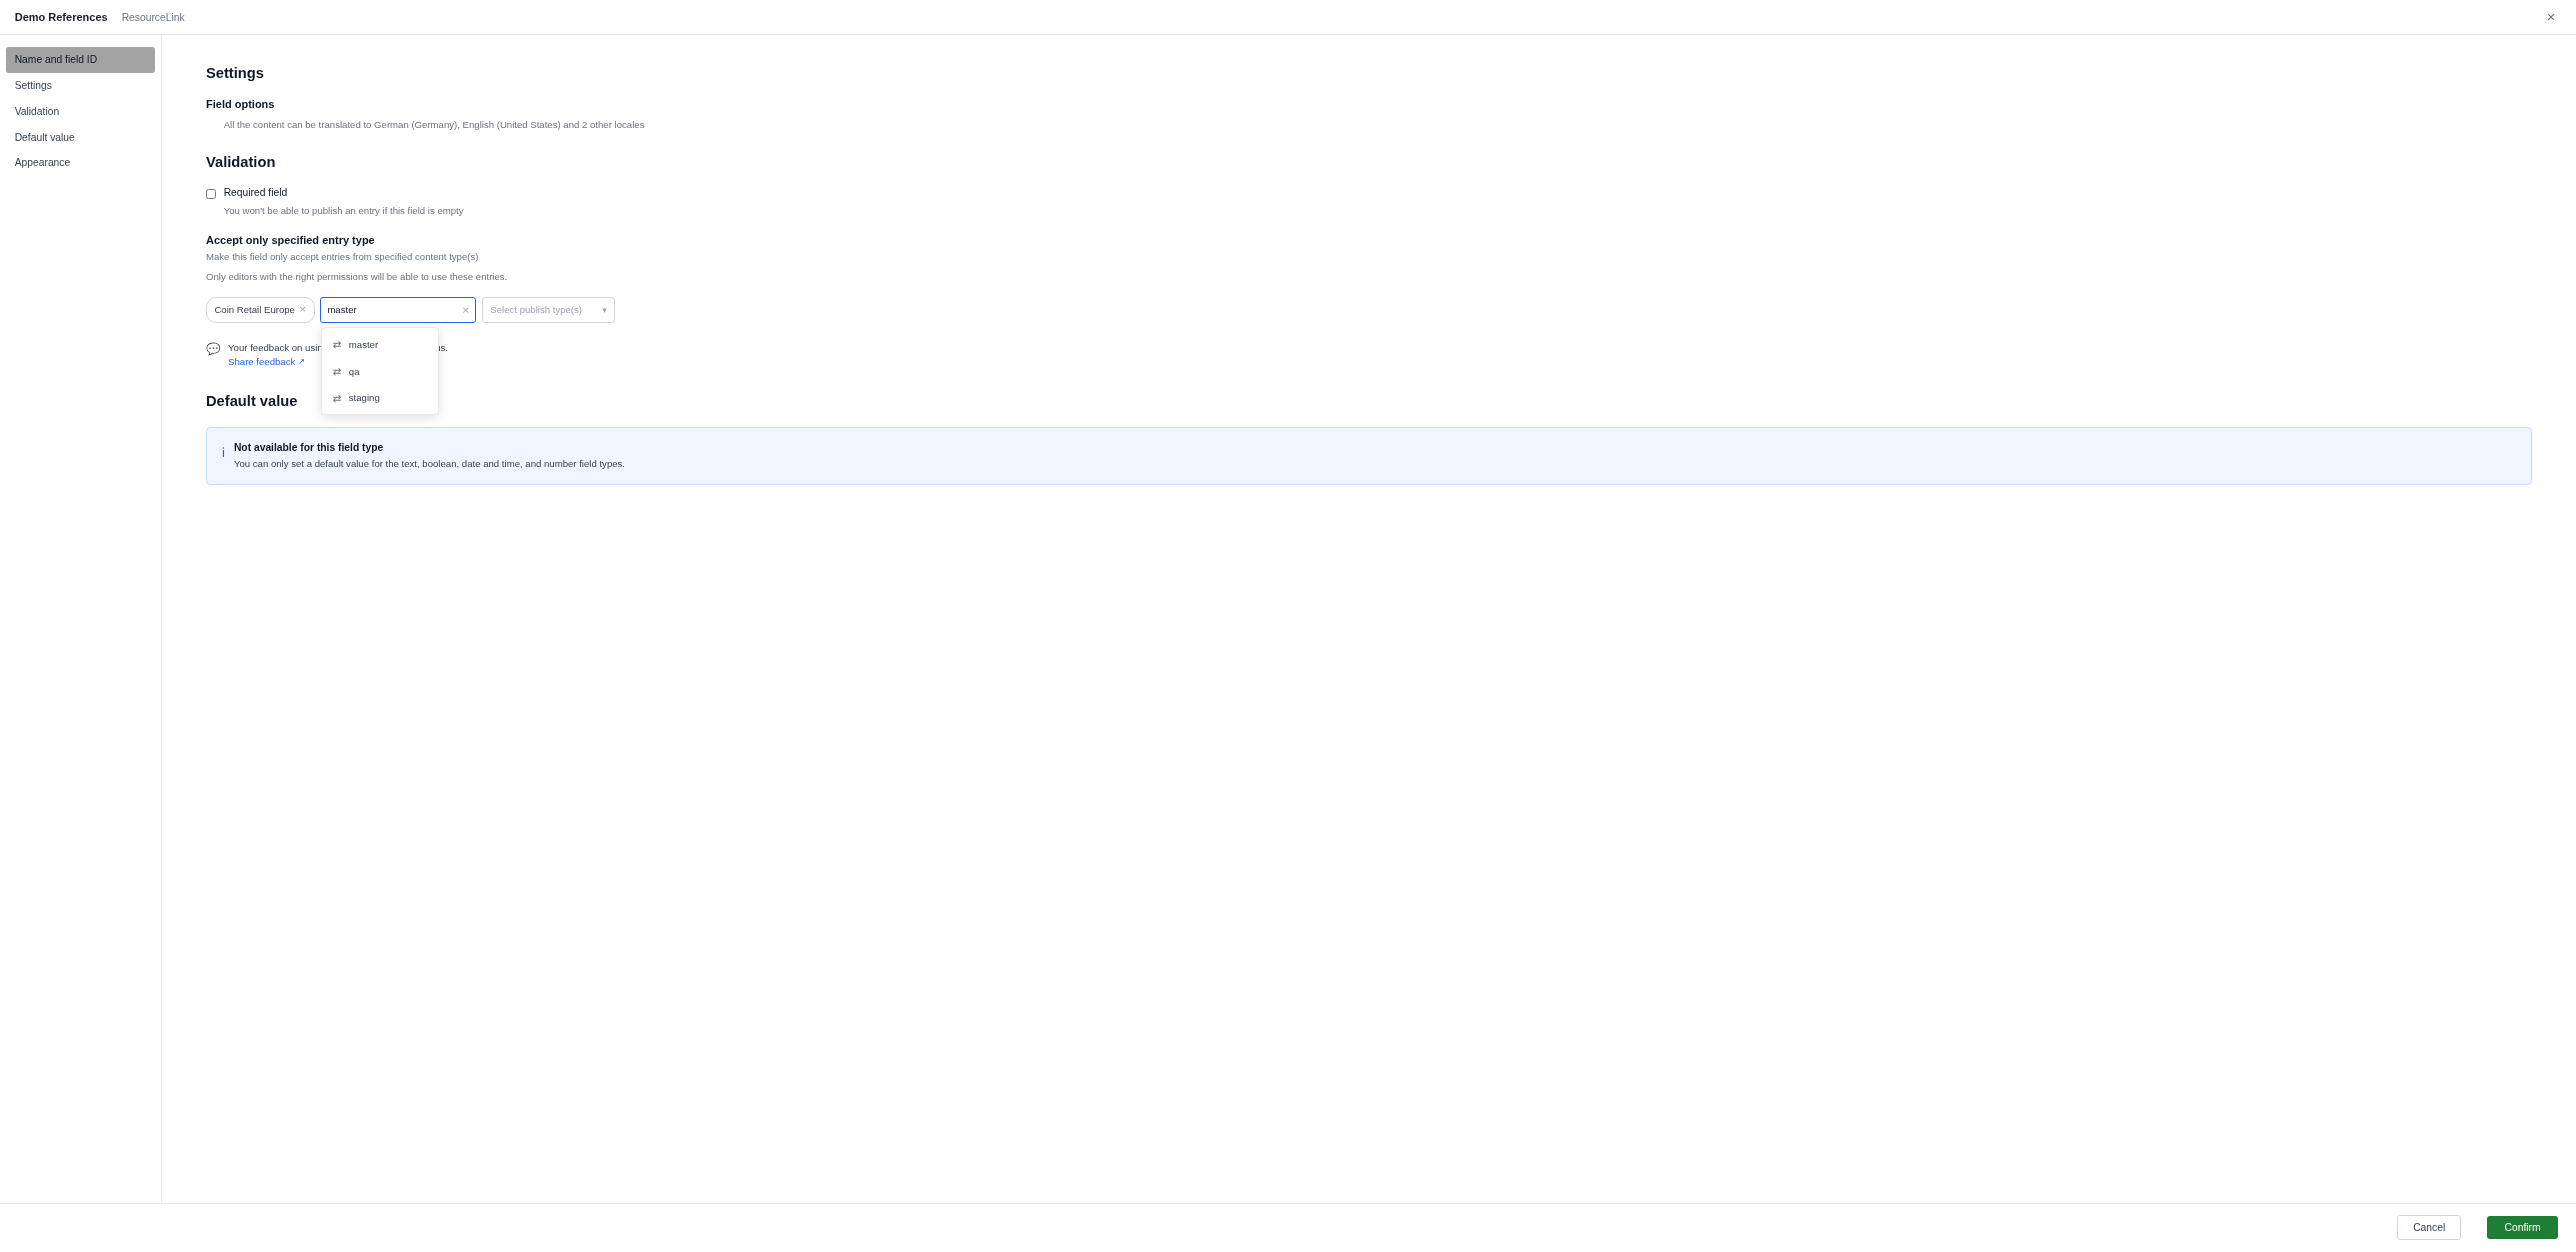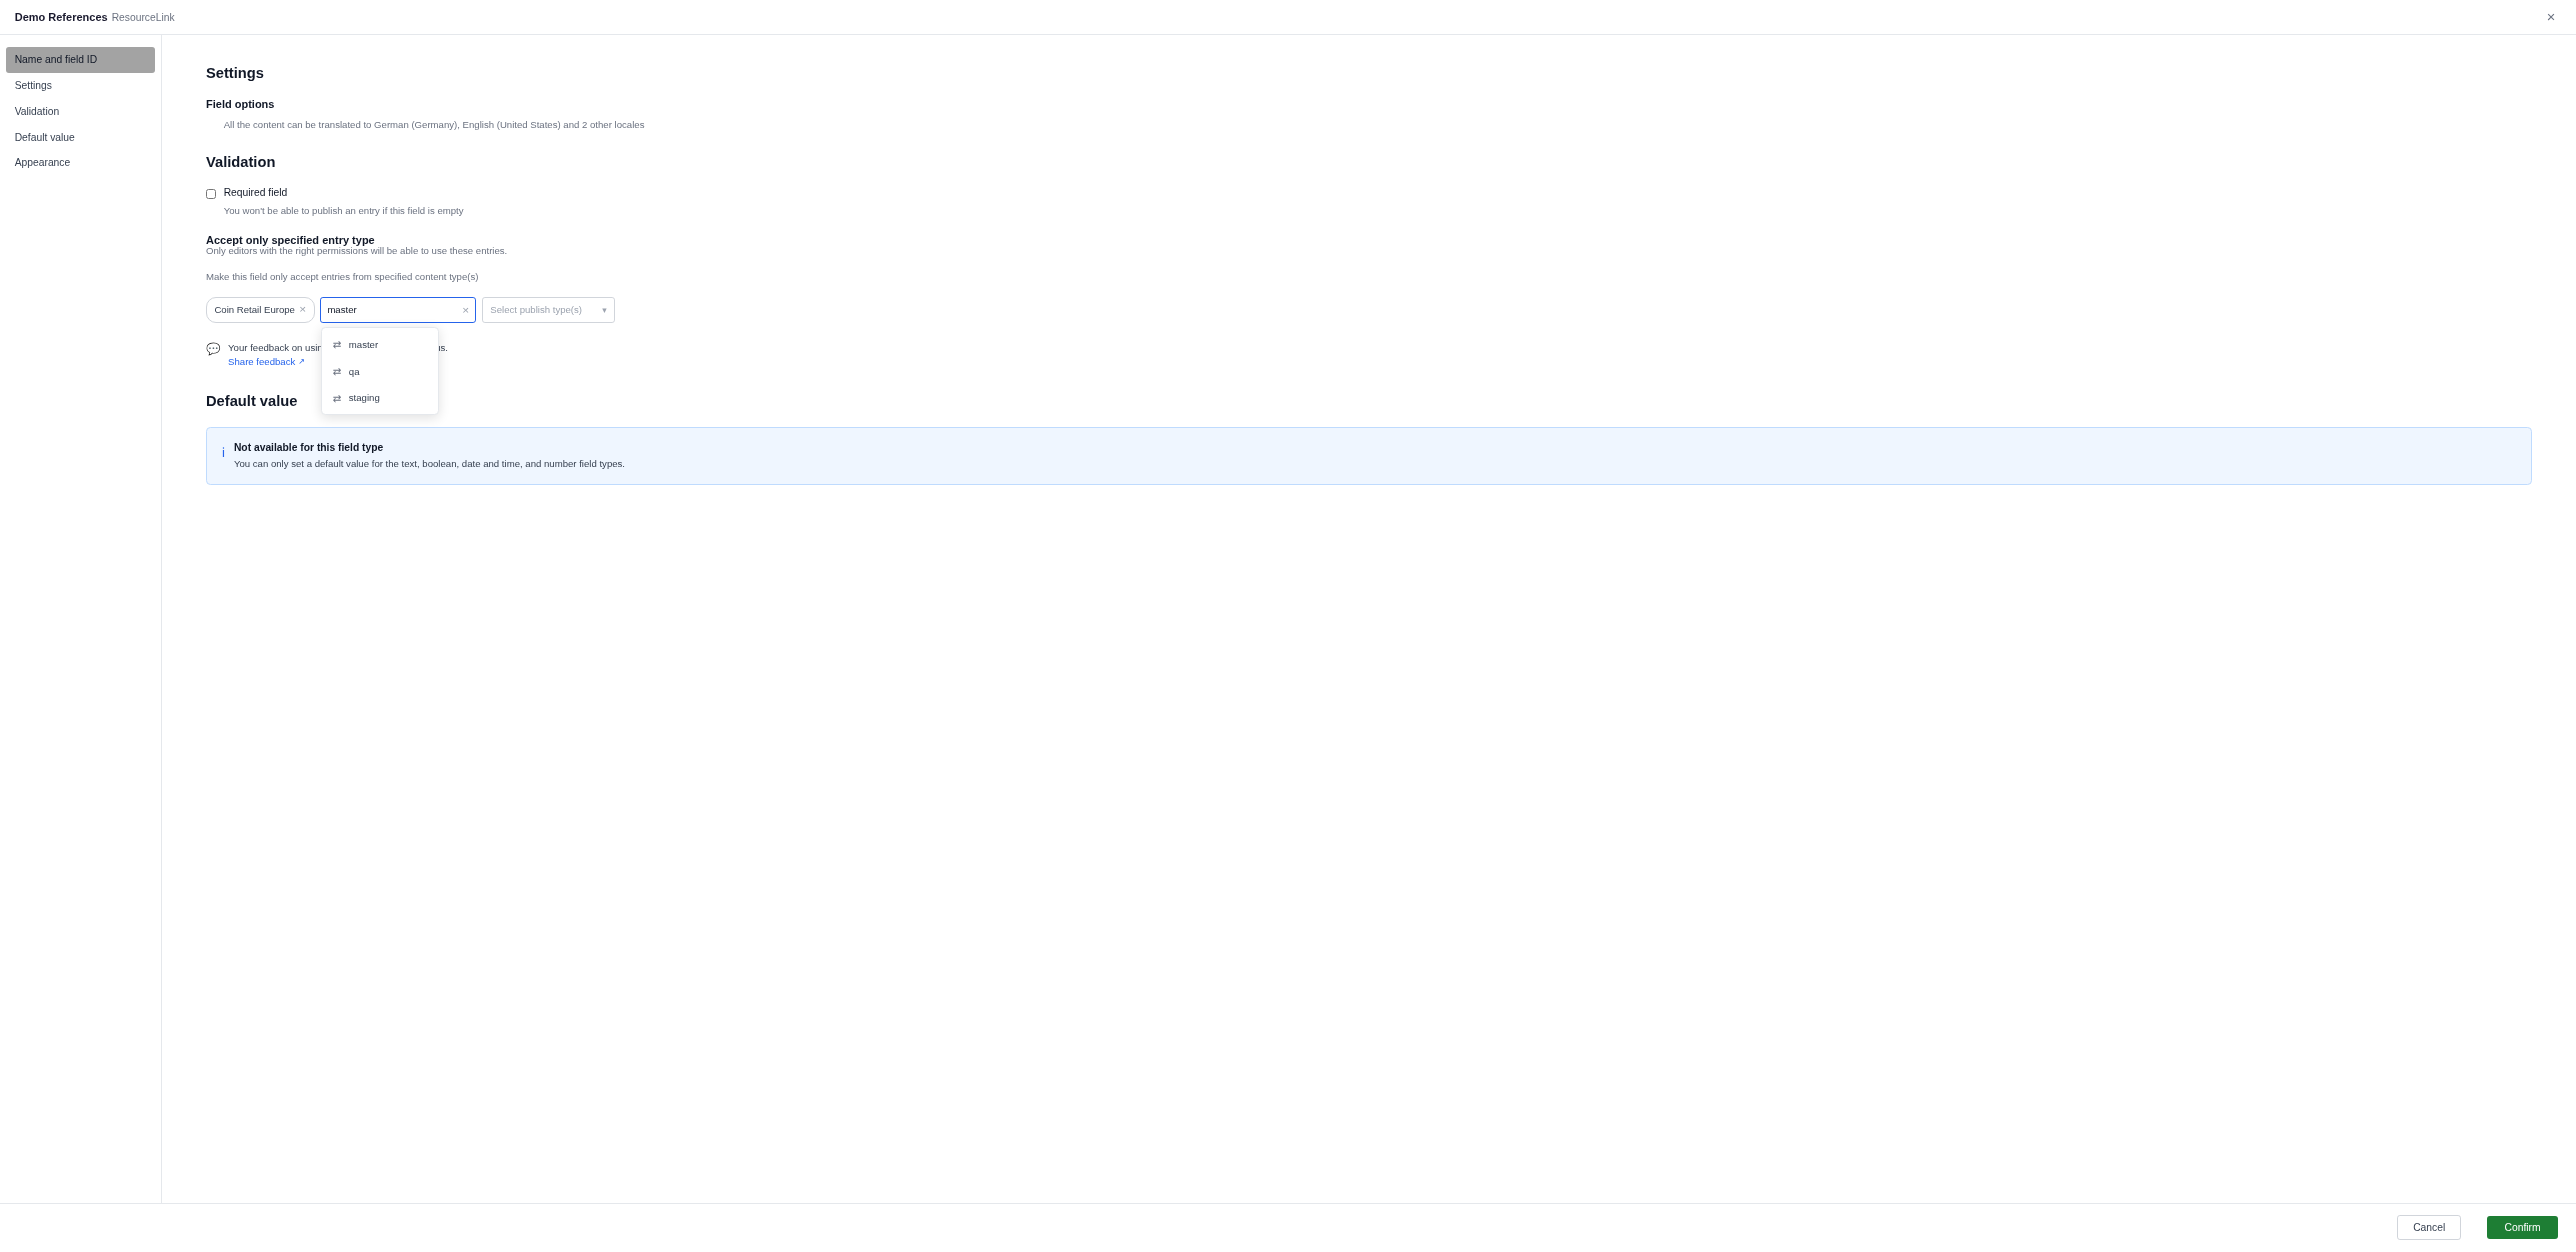--- a/index.html
+++ b/index.html
@@ -4,21 +4,21 @@
   <style>
     * { box-sizing: border-box; margin: 0; padding: 0; }
     body { font-family: -apple-system, BlinkMacSystemFont, 'Segoe UI', sans-serif; background: #fff; color: #1a1a2e; font-size: 10.3px; height: 100vh; display: flex; flex-direction: column; overflow: hidden; }
 
     
     .topbar {
       display: flex; align-items: center; justify-content: space-between;
       padding: 0 14.7px; height: 35px; border-bottom: 0.7px solid #e5e8ec;
       background: #fff; flex-shrink: 0;
     }
-    .topbar-left { display: flex; align-items: center; gap: 4px; }
+    .topbar-left { display: flex; align-items: center; gap: 14px; }
     .topbar-title { font-weight: 600; font-size: 11px; }
     .topbar-subtitle { font-size: 10.3px; color: #6b7280; }
     .topbar-close { cursor: pointer; width: 20.6px; height: 20.6px; display: flex; align-items: center; justify-content: center; border-radius: 2.9px; color: #6b7280; font-size: 14.7px; border: none; background: none; }
 
     
     .main-layout { display: flex; flex: 1; overflow: hidden; }
 
     
     .sidebar {
       width: 162px; border-right: 0.7px solid #e5e8ec; flex-shrink: 0;
@@ -173,22 +173,22 @@
       <div class="section-title">Validation</div>
 
       <div class="checkbox-row">
         <input type="checkbox" id="required-cb" style="">
         <label class="checkbox-label" for="required-cb">Required field</label>
       </div>
       <div class="helper-text">You won't be able to publish an entry if this field is empty</div>
 
       <div class="accept-section">
         <div class="accept-title">Accept only specified entry type</div>
+        <div class="accept-desc">Make this field only accept entries from specified content type(s)</div>
         <div class="accept-desc" style="margin-top:-5.9px;">Only editors with the right permissions will be able to use these entries.</div>
-        <div class="accept-desc">Make this field only accept entries from specified content type(s)</div>
 
         <div class="tags-row">
 
           <div class="tag-chip">
             <span>Coin Retail Europe</span>
             <button class="remove-btn">×</button>
           </div>
 
           <div class="search-input-box" style="position:relative;">
             <input type="text" value="master" style="">

